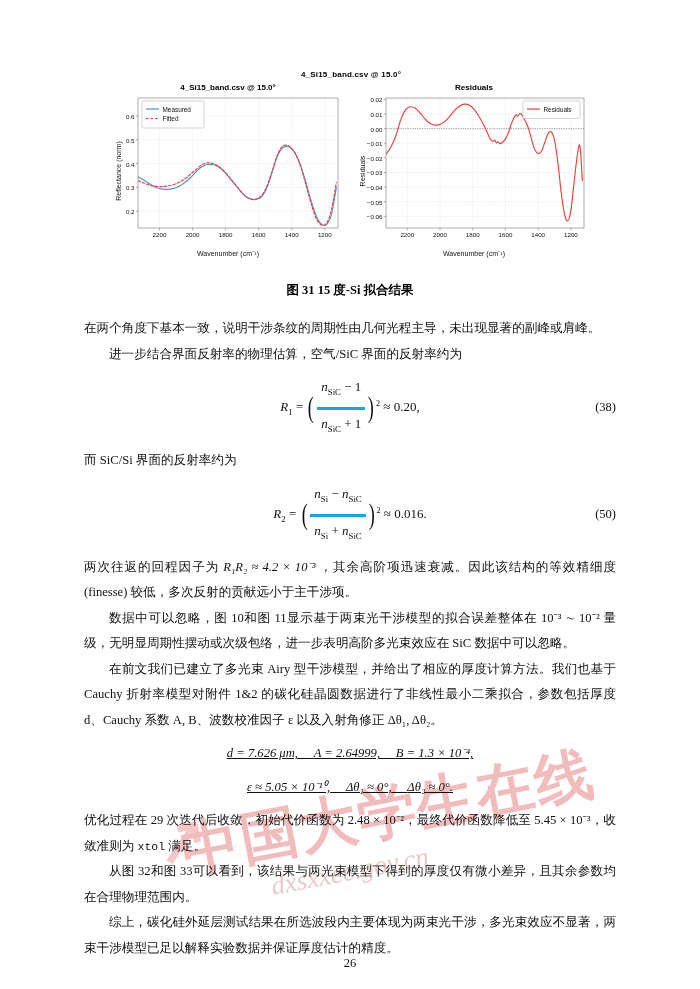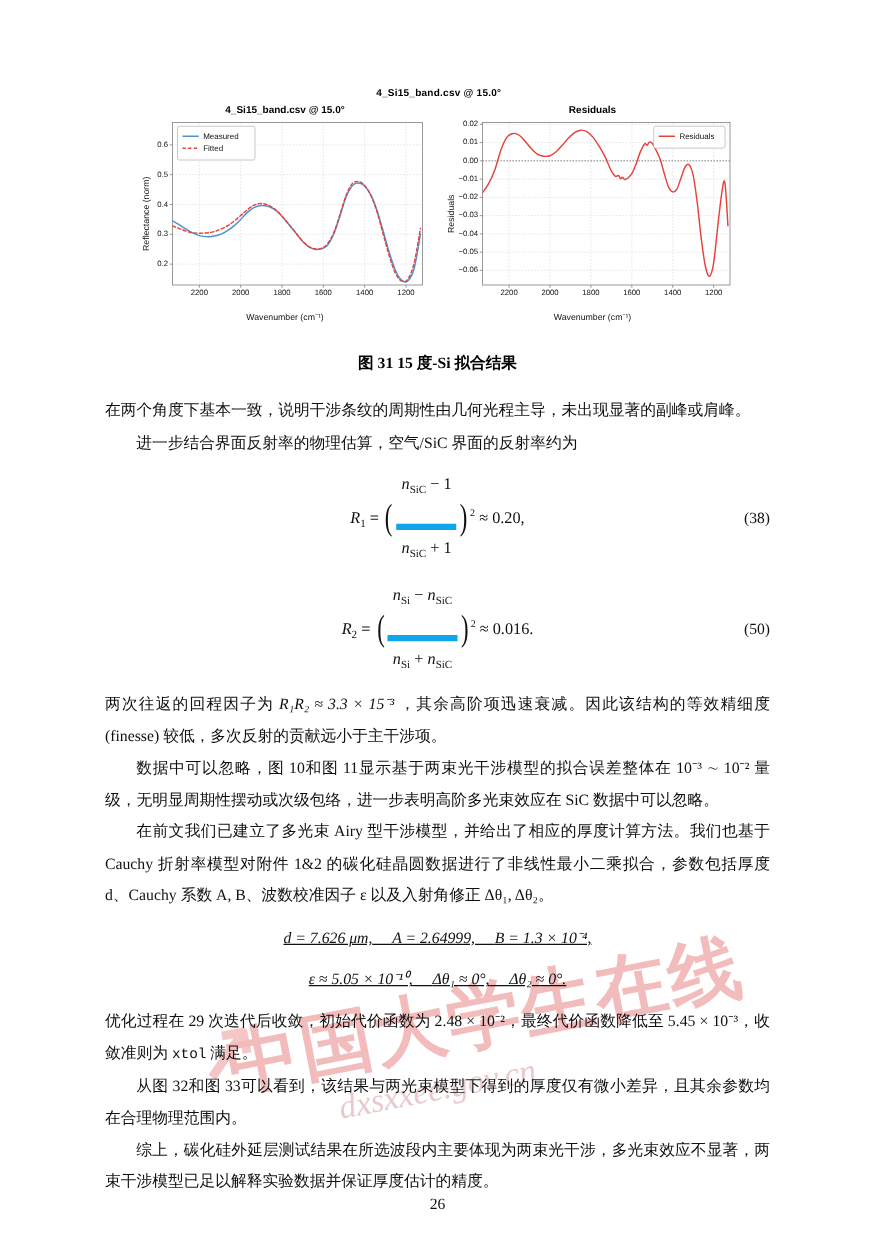--- a/index.html
+++ b/index.html
@@ -81,21 +81,21 @@
     font-family:"Liberation Serif",serif;font-size:13px;
   }
   .eq .num{position:absolute;right:0;top:50%;transform:translateY(-50%);font-size:12.5px;}
   .center-line{text-align:center;margin:8px 0;text-decoration:underline;}
   i,em{font-family:"Liberation Serif",serif;font-style:italic;}
   .mono{font-family:"Liberation Mono",monospace;font-size:11.5px;}
   sub{font-size:.68em;}
 
   
   .frac{display:inline-block;vertical-align:middle;text-align:center;margin:0 1px;}
-  .frac .top{display:block;padding:0 4px 14px 4px;border-bottom:5px solid #0ea5e9;}
+  .frac .top{display:block;padding:0 4px 2px 4px;border-bottom:3px solid #0ea5e9;}
   .frac .bot{display:block;padding:1px 4px 0 4px;}
   .paren{display:inline-block;font-size:2.25em;vertical-align:middle;
          font-family:"Liberation Serif",serif;line-height:.62;position:relative;top:-1px;
          transform:scaleX(.62);}
   .pexp{vertical-align:super;font-size:.62em;}
 
   
   .pageno{
     position:absolute;left:0;right:0;top:956px;text-align:center;
     font-size:12.5px;color:#111;z-index:2;
@@ -258,30 +258,31 @@
     <p class="indent">进一步结合界面反射率的物理估算，空气/SiC 界面的反射率约为</p>
 
     <div class="eq">
       <i>R</i><sub>1</sub>
       =
       <span class="paren">(</span><span class="frac"><span class="top"><i>n</i><sub>SiC</sub> <span>− 1</span></span><span class="bot"><i>n</i><sub>SiC</sub> <span>+ 1</span></span></span><span class="paren">)</span><span class="pexp">2</span>
       <span>≈ 0.20,</span>
       <span class="num">(38)</span>
     </div>
 
+    <p>而 SiC/Si 界面的反射率约为</p>
 
     <div class="eq">
       <i>R</i><sub>2</sub>
       =
       <span class="paren">(</span><span class="frac"><span class="top"><i>n</i><sub>Si</sub> − <i>n</i><sub>SiC</sub></span><span class="bot"><i>n</i><sub>Si</sub> + <i>n</i><sub>SiC</sub></span></span><span class="paren">)</span><span class="pexp">2</span>
       <span>≈ 0.016.</span>
       <span class="num">(50)</span>
     </div>
 
-    <p><span>两次往返的回程因子为 </span><i>R₁R₂ ≈ 3.3 × 15⁻³</i><span> ，其余高阶项迅速衰减。因此该结构的等效精细度 (finesse) 较低，多次反射的贡献远小于主干涉项。</span></p>
+    <p><span>两次往返的回程因子为 </span><i>R₁R₂ ≈ 4.2 × 10⁻³</i><span> ，其余高阶项迅速衰减。因此该结构的等效精细度 (finesse) 较低，多次反射的贡献远小于主干涉项。</span></p>
 
     <p class="indent"><span>数据中可以忽略，图 10和图 11显示基于两束光干涉模型的拟合误差整体在 </span><span>10⁻³ ∼ 10⁻²</span><span> 量级，无明显周期性摆动或次级包络，进一步表明高阶多光束效应在 SiC 数据中可以忽略。</span></p>
 
     <p class="indent">在前文我们已建立了多光束 Airy 型干涉模型，并给出了相应的厚度计算方法。我们也基于 Cauchy 折射率模型对附件 1&amp;2 的碳化硅晶圆数据进行了非线性最小二乘拟合，参数包括厚度 d、Cauchy 系数 A, B、波数校准因子 ε 以及入射角修正 Δθ₁, Δθ₂。</p>
 
 
     <div class="center-line">
       <i>d = 7.626 μm,</i>&nbsp;&nbsp;&nbsp;&nbsp;
       <i>A = 2.64999,</i>&nbsp;&nbsp;&nbsp;&nbsp;
       <i>B = 1.3 × 10⁻⁴,</i>

